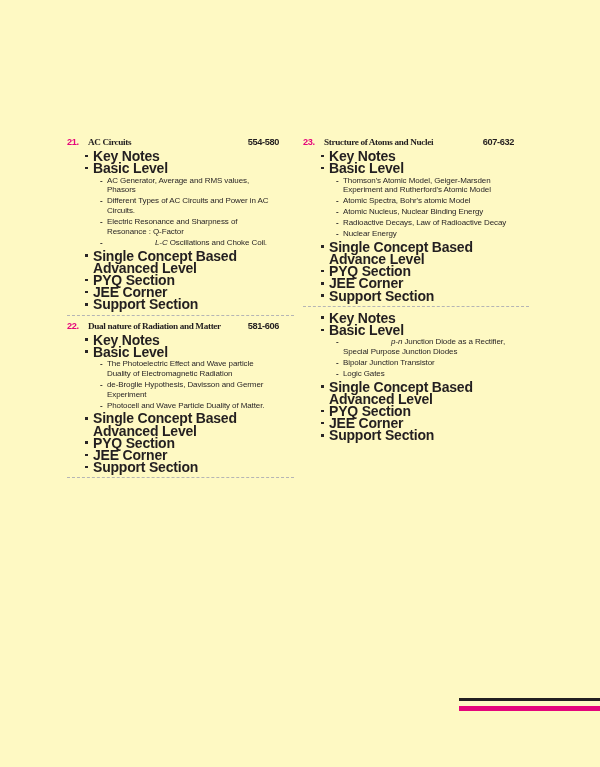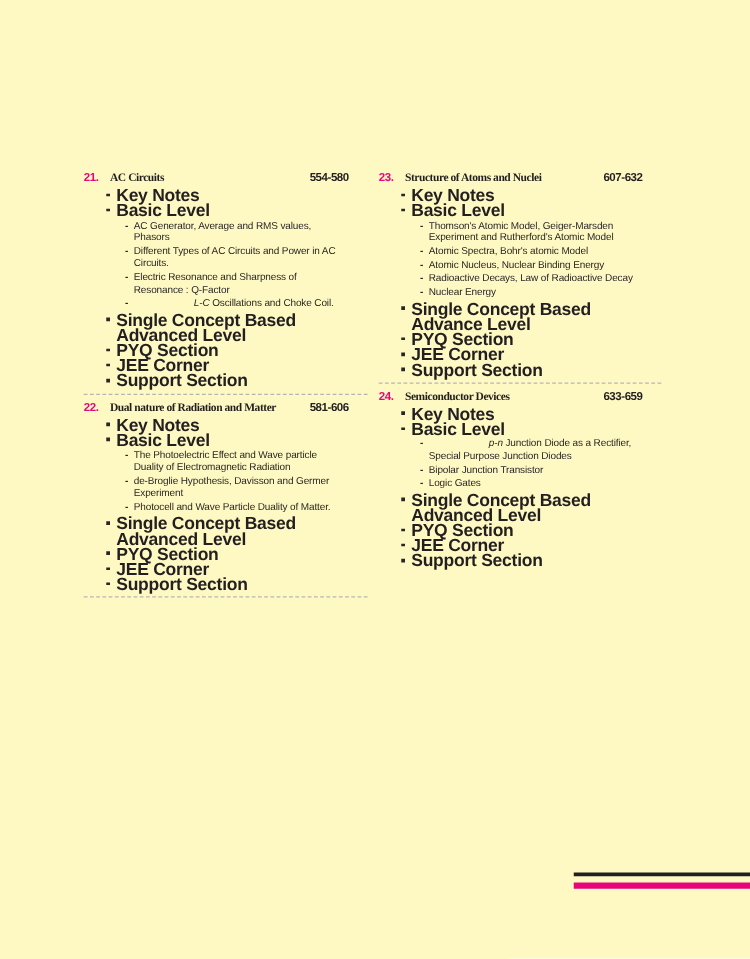--- a/index.html
+++ b/index.html
@@ -203,25 +203,20 @@
             <span class="item-label">JEE Corner</span>
           </div>
           <div class="item-row">
             <span class="bullet"></span>
             <span class="item-label">Support Section</span>
           </div>
         </div>
       </div>
       <div class="divider"></div>
       <div class="chapter">
-        <div class="chap-header">
-          <span class="chap-num" style="color: rgb(229, 6, 123);">24.</span>
-          <span class="chap-title">Semiconductor Devices</span>
-          <span class="chap-pages">633-659</span>
-        </div>
         <div class="items">
           <div class="item-row">
             <span class="bullet"></span>
             <span class="item-label">Key Notes</span>
           </div>
           <div class="item-row">
             <span class="bullet"></span>
             <span class="item-label">Basic Level</span>
           </div>
           <div class="subs">

